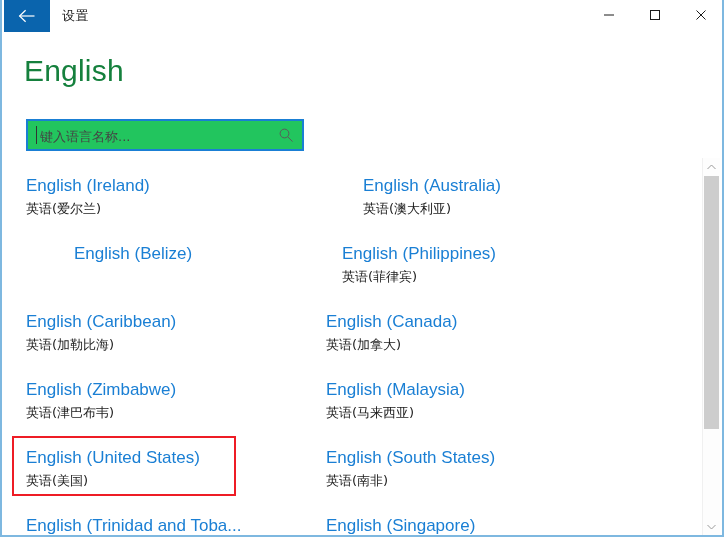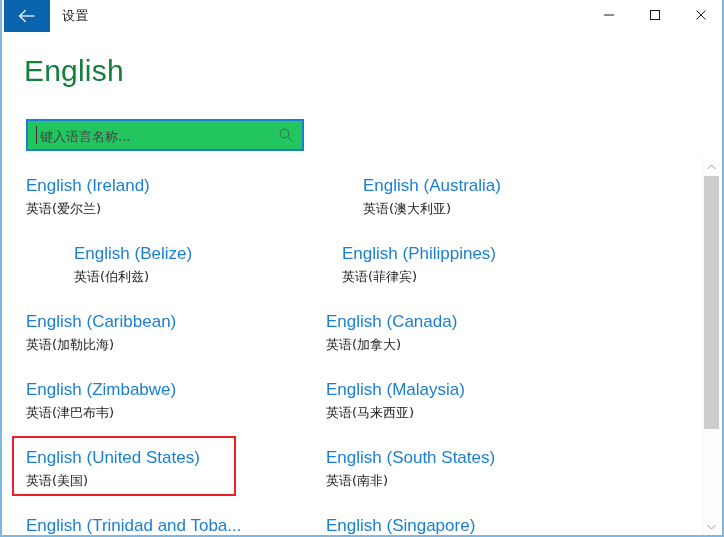--- a/index.html
+++ b/index.html
@@ -256,21 +256,20 @@
       <div class="lang-item" style="left: 22px; top: 16px;">
         <div class="lang-en">English (Ireland)</div>
         <div class="lang-zh">英语(爱尔兰)</div>
       </div>
       <div class="lang-item" style="left: 340px; top: 16px; margin-left: 19px;">
         <div class="lang-en">English (Australia)</div>
         <div class="lang-zh">英语(澳大利亚)</div>
       </div>
       <div class="lang-item" style="left: 22px; top: 84px; margin-left: 48px;">
         <div class="lang-en">English (Belize)</div>
-        <div class="lang-zh">英语(伯利兹)</div>
       </div>
       <div class="lang-item" style="left: 338px; top: 84px;">
         <div class="lang-en">English (Philippines)</div>
         <div class="lang-zh">英语(菲律宾)</div>
       </div>
       <div class="lang-item" style="left: 22px; top: 152px;">
         <div class="lang-en">English (Caribbean)</div>
         <div class="lang-zh">英语(加勒比海)</div>
       </div>
       <div class="lang-item" style="left: 322px; top: 152px;">

